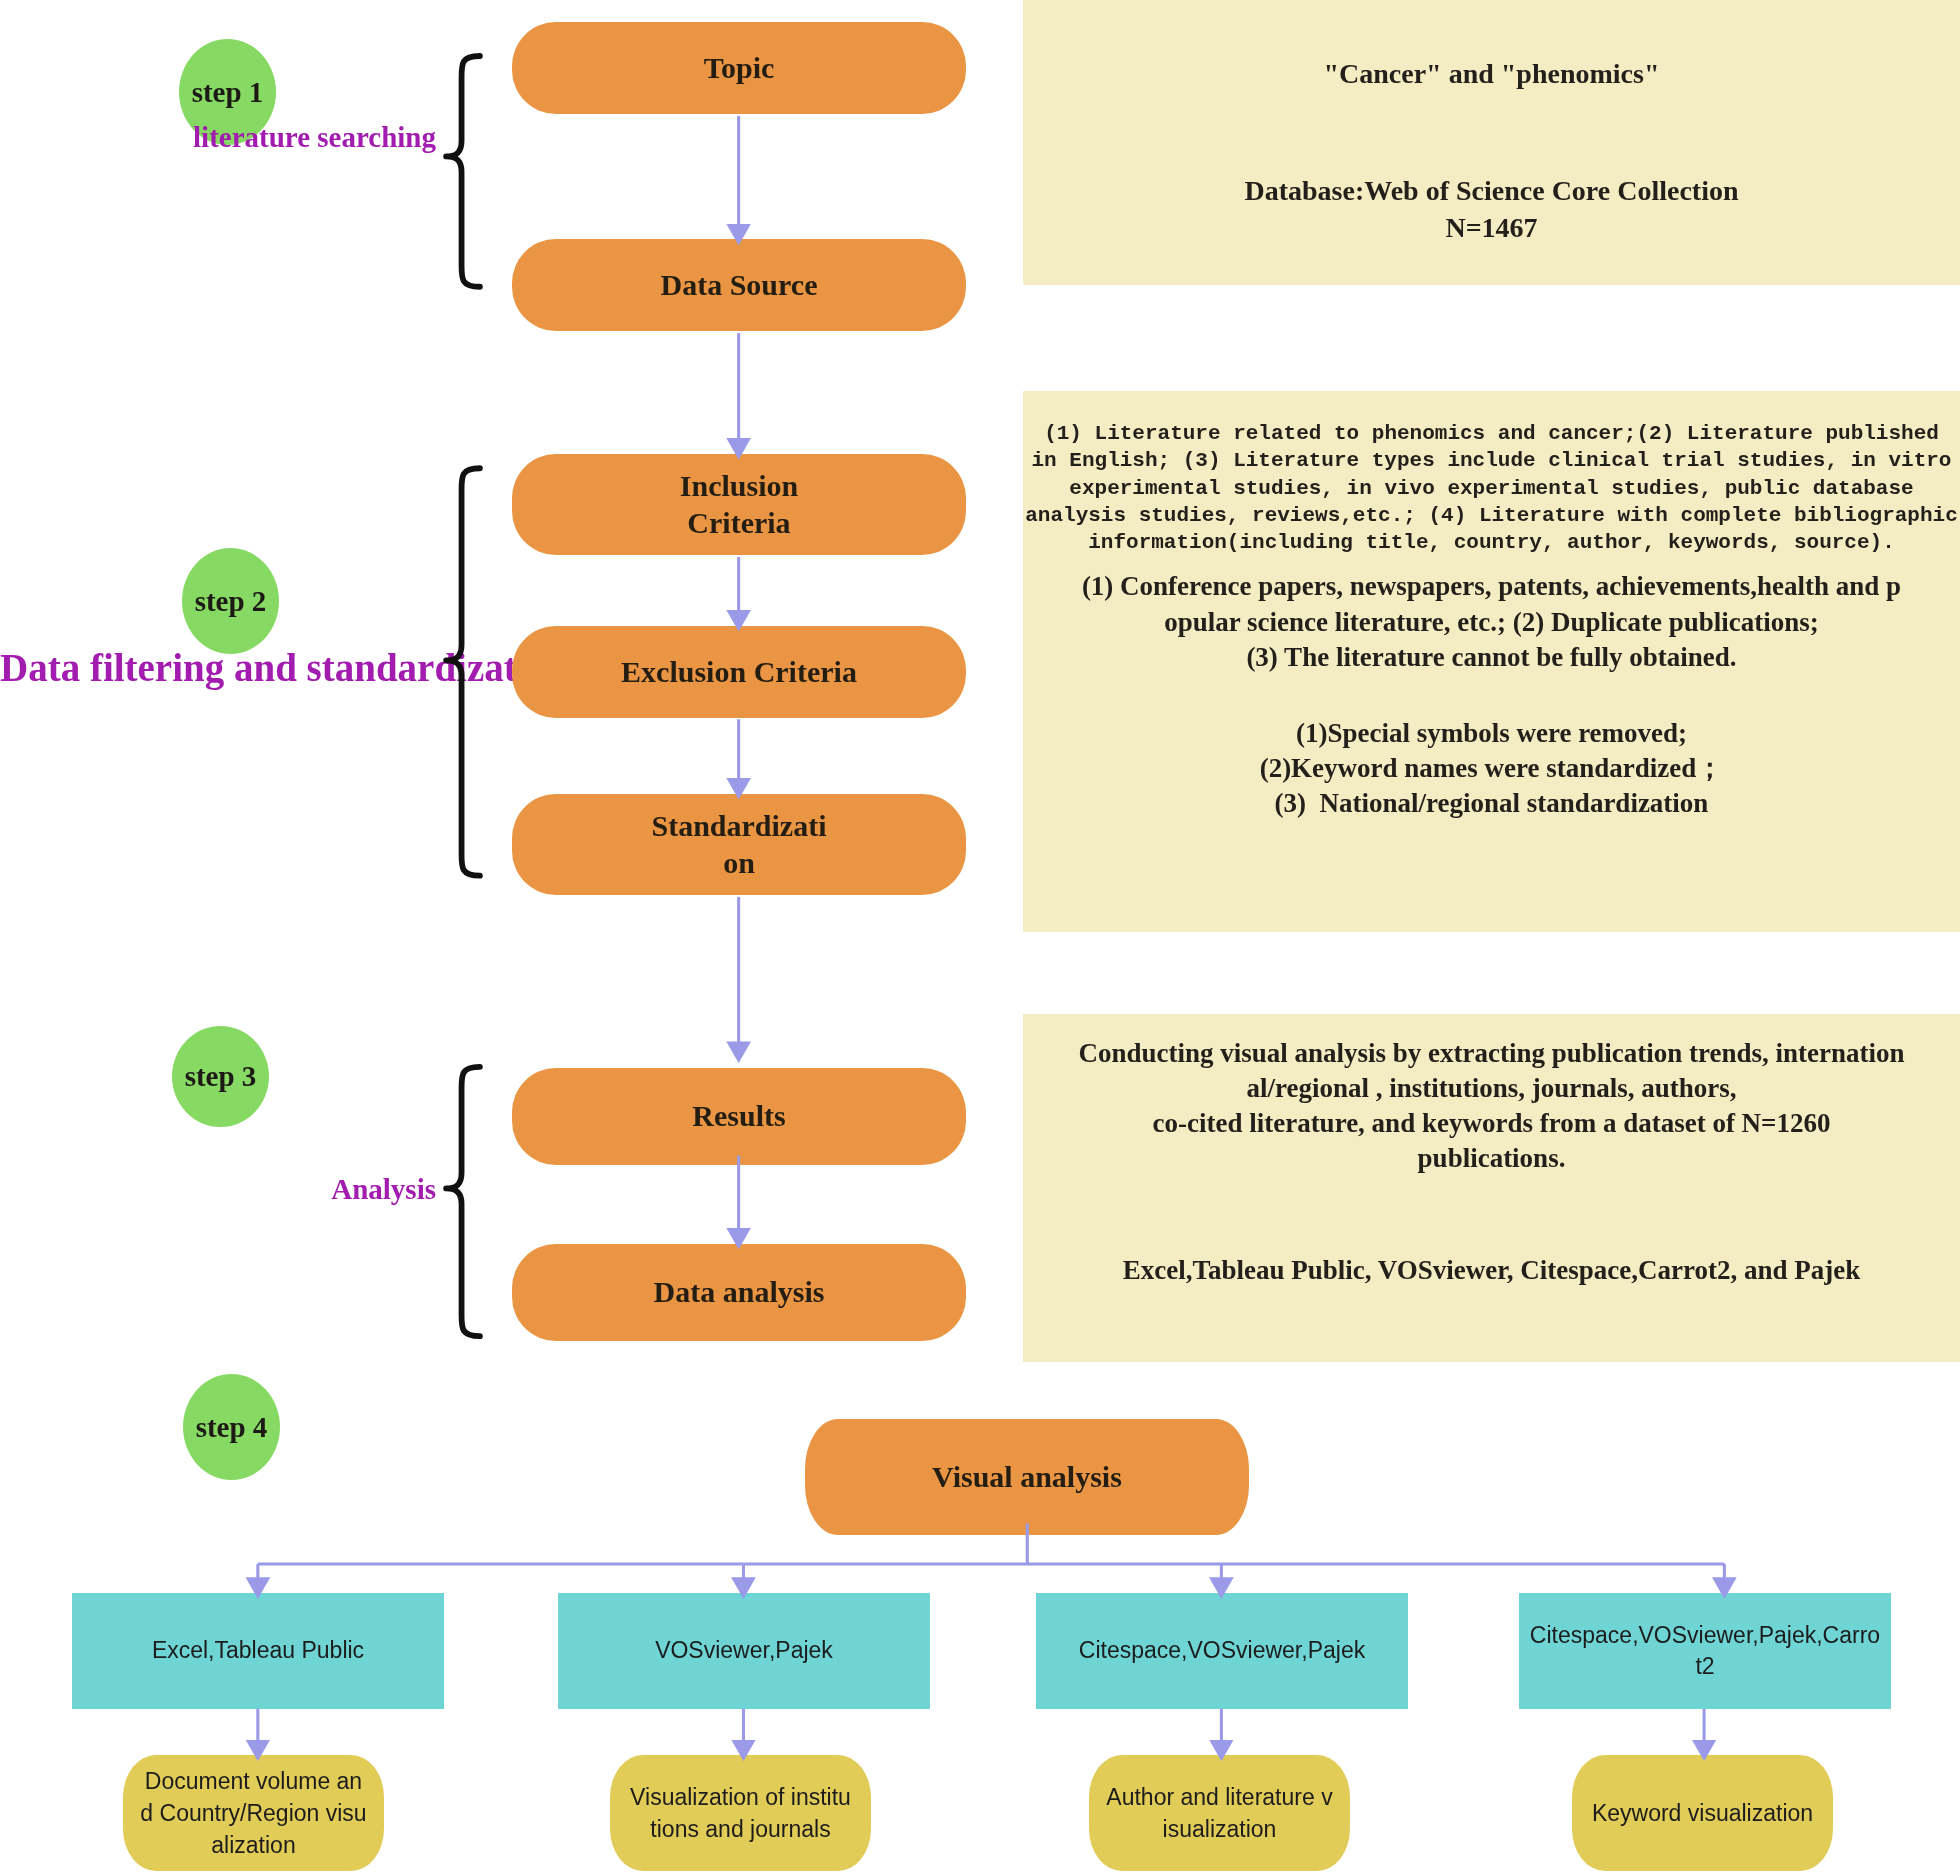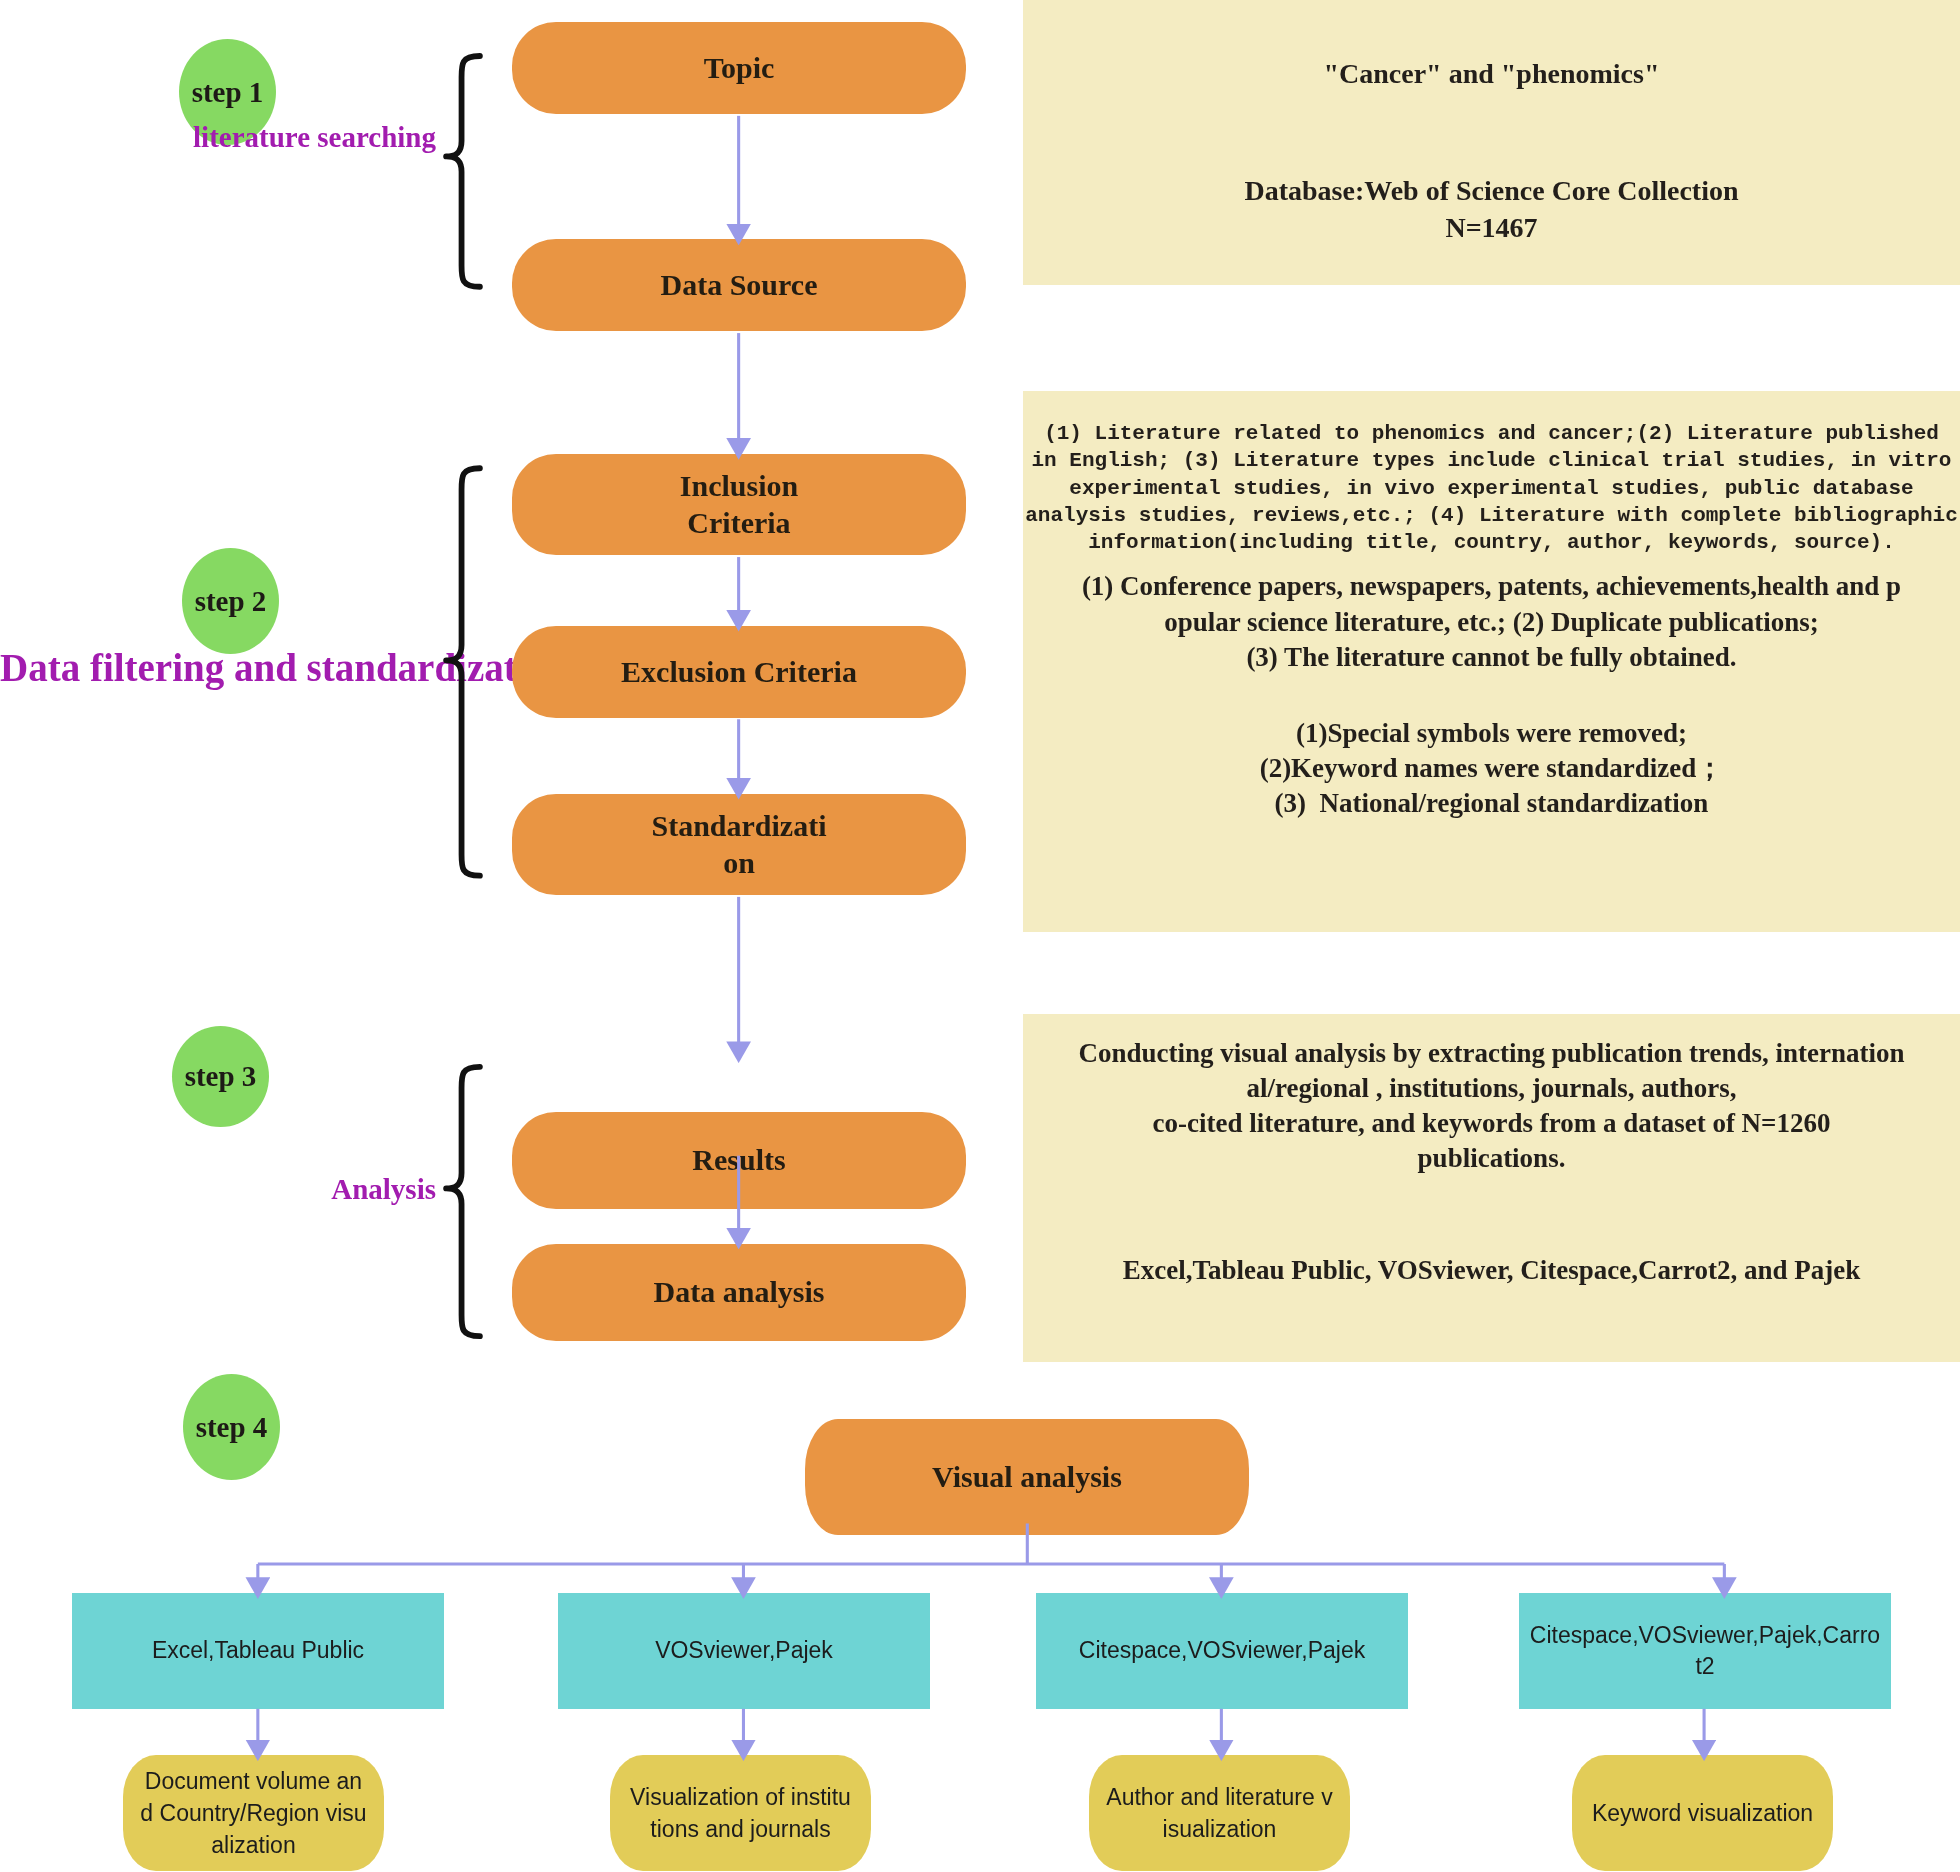--- a/index.html
+++ b/index.html
@@ -175,21 +175,21 @@
   <div class="proc-box" style="left:512px; top:239px; width:454px; height:92px; font-size:30px;">Data Source</div>
 
   <div class="proc-box" style="left:512px; top:454px; width:454px; height:101px; font-size:30px; white-space:pre-line;">Inclusion
 Criteria</div>
 
   <div class="proc-box" style="left:512px; top:626px; width:454px; height:92px; font-size:30px;">Exclusion Criteria</div>
 
   <div class="proc-box" style="left:512px; top:794px; width:454px; height:101px; font-size:30px; white-space:pre-line;">Standardizati
 on</div>
 
-  <div class="proc-box" style="left:512px; top:1112px; width:454px; height:97px; font-size:30px;">Results</div>
+  <div class="proc-box" style="left:512px; top:1068px; width:454px; height:97px; font-size:30px;">Results</div>
 
   <div class="proc-box" style="left:512px; top:1244px; width:454px; height:97px; font-size:30px;">Data analysis</div>
 
   <div class="proc-box barrel" style="left:805px; top:1419px; width:444px; height:116px; font-size:30px;">Visual analysis</div>
 
   <div class="tool-box" style="left:72px; top:1593px; width:372px; height:116px; font-size:23px; white-space:pre-line;">Excel,Tableau Public</div>
   <div class="tool-box" style="left:558px; top:1593px; width:372px; height:116px; font-size:23px; white-space:pre-line;">VOSviewer,Pajek</div>
   <div class="tool-box" style="left:1036px; top:1593px; width:372px; height:116px; font-size:23px; white-space:pre-line;">Citespace,VOSviewer,Pajek</div>
   <div class="tool-box" style="left:1519px; top:1593px; width:372px; height:116px; font-size:23px; white-space:pre-line;">Citespace,VOSviewer,Pajek,Carro
 t2</div>

